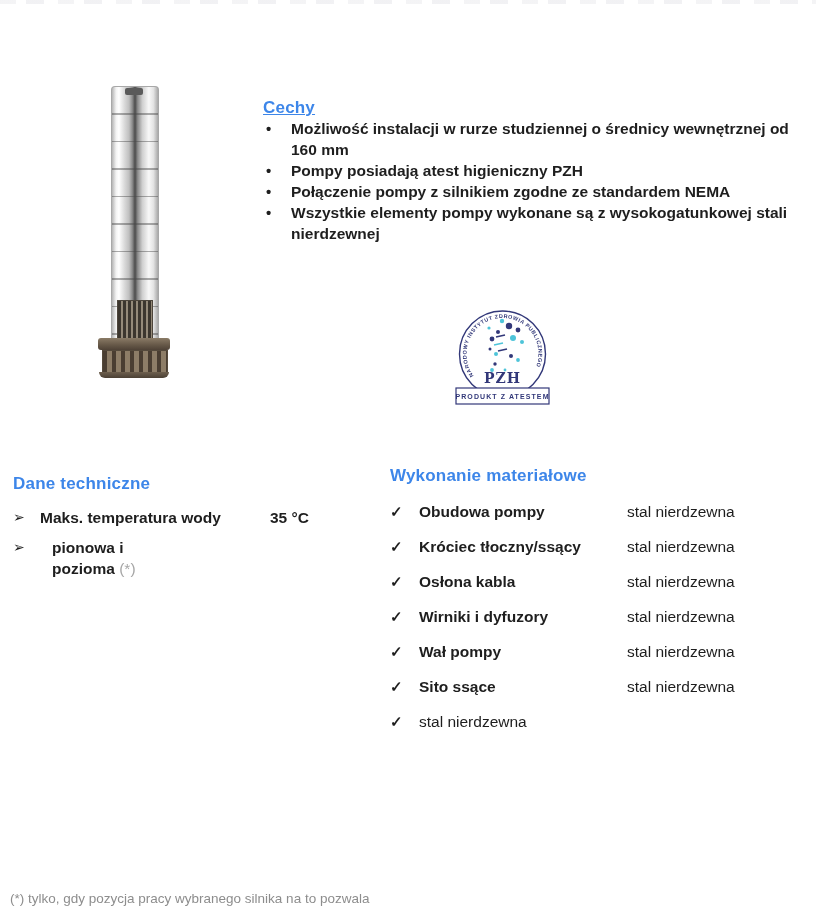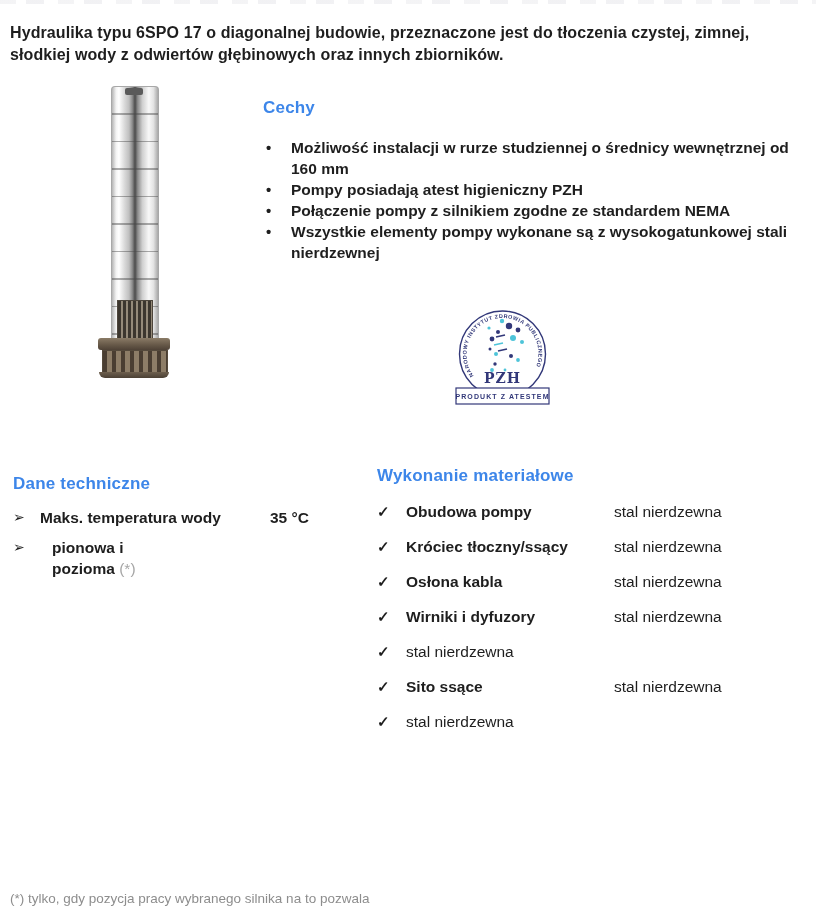--- a/index.html
+++ b/index.html
@@ -40,21 +40,21 @@
     background:repeating-linear-gradient(90deg,#4a3e32 0 4px,#8d7d67 4px 9px);
     border:1px solid #554a3c;
   }
   .pump-foot{
     position:absolute;left:7px;top:286px;width:70px;height:6px;border-radius:0 0 8px 8px;
     background:linear-gradient(180deg,#6d5f4e 0%,#4b4034 100%);
   }
   
   .features{position:absolute;left:263px;top:98px;width:548px;}
   h2.sec{margin:0;font-size:17px;line-height:20px;font-weight:700;color:var(--accent,#3d86e9);letter-spacing:.2px;}
-  .features h2.sec{margin-bottom:19px;}
+  .features h2.sec{margin-bottom:0;text-decoration:underline;}
   .features ul{margin:0;padding:0;list-style:none;}
   .features li{position:relative;padding-left:28px;font-size:15.5px;line-height:21px;font-weight:600;}
   .features .dot{position:absolute;left:3px;top:0;font-size:15px;}
   .features b{font-weight:800;}
   
   .badge{position:absolute;left:445px;top:306px;width:115px;height:106px;}
   .badge .navy{fill:var(--badge-navy,#323879);}
   .badge .cyan{fill:var(--badge-cyan,#4ec4d9);}
   .badge .ring{fill:#ffffff;stroke:var(--badge-navy,#323879);stroke-width:1.4;}
   .badge .ringtext{font-family:"Liberation Sans",sans-serif;font-size:5.4px;font-weight:700;letter-spacing:.55px;fill:var(--badge-navy,#323879);}
@@ -63,37 +63,36 @@
   .badge .bannertext{font-family:"Liberation Sans",sans-serif;font-size:7px;font-weight:700;letter-spacing:1.1px;fill:var(--badge-navy,#323879);}
   
   .tech{position:absolute;left:13px;top:474px;width:372px;}
   .t-row{display:flex;align-items:flex-start;margin-top:13px;}
   .t-row + .t-row{margin-top:9px;}
   .t-marker{width:27px;font-size:14px;line-height:21px;flex:none;}
   .t-label{width:218px;font-size:15.5px;line-height:21px;font-weight:700;flex:none;}
   .t-value{width:110px;font-size:15.5px;line-height:21px;font-weight:600;flex:none;margin-left:12px;}
   .t-note{color:var(--note-gray,#a6a6a6);font-weight:500;}
   
-  .materials{position:absolute;left:377px;top:466px;width:420px;}
+  .materials{position:absolute;left:390px;top:466px;width:420px;}
   .materials h2.sec{margin-bottom:12px;}
   .m-row{display:flex;align-items:flex-start;margin-top:16px;}
   .m-check{width:29px;font-size:15px;line-height:19px;font-weight:700;flex:none;}
   .m-label{width:208px;font-size:15.5px;line-height:19px;font-weight:700;flex:none;}
   .m-value{width:160px;font-size:15.5px;line-height:19px;font-weight:400;flex:none;}
   
   .footnote{position:absolute;left:10px;top:877px;font-size:13.5px;font-weight:500;color:var(--muted,#8d8d8d);}
 </style>
 </head>
 <body>
 
 <div class="page">
 
   <div class="top-remnant"></div>
 
-  <p class="intro">Hydraulika typu 6SPO 17 o diagonalnej budowie, przeznaczone jest do tłoczenia czystej, zimnej, słodkiej wody z odwiertów głębinowych oraz innych zbiorników.</p>
 
   <div class="pump">
     <div class="pump-body"></div>
     <div class="pump-cap"></div>
     <div class="pump-strainer"></div>
     <div class="pump-flange"></div>
     <div class="pump-base"></div>
     <div class="pump-foot"></div>
   </div>
 
@@ -181,20 +180,21 @@
       <span class="m-label">Osłona kabla</span>
       <span class="m-value">stal nierdzewna</span>
     </div>
     <div class="m-row">
       <span class="m-check">✓</span>
       <span class="m-label">Wirniki i dyfuzory</span>
       <span class="m-value">stal nierdzewna</span>
     </div>
     <div class="m-row">
       <span class="m-check">✓</span>
+      <span class="m-label">Wał pompy</span>
       <span class="m-value">stal nierdzewna</span>
     </div>
     <div class="m-row">
       <span class="m-check">✓</span>
       <span class="m-label">Sito ssące</span>
       <span class="m-value">stal nierdzewna</span>
     </div>
     <div class="m-row">
       <span class="m-check">✓</span>
       <span class="m-value">stal nierdzewna</span>

